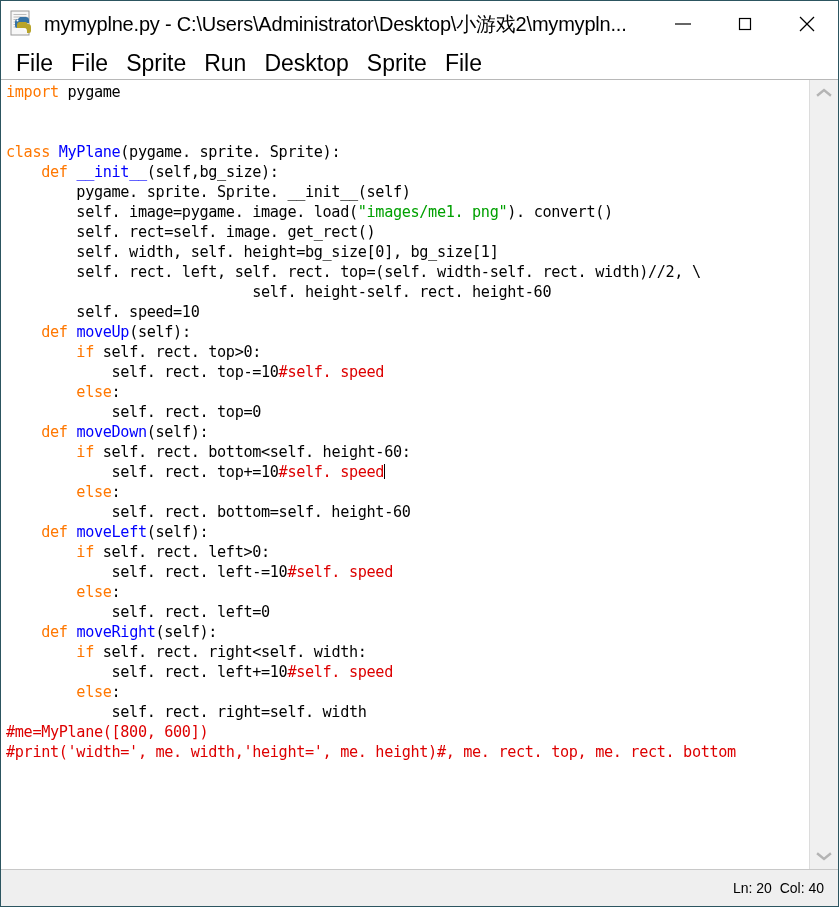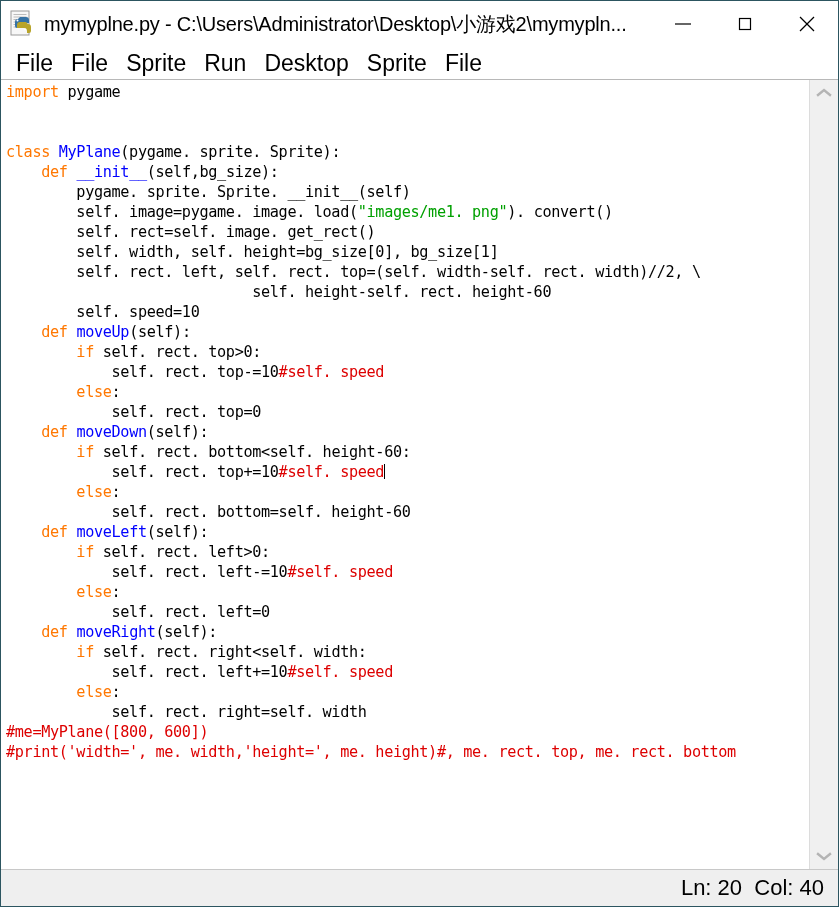--- a/index.html
+++ b/index.html
@@ -165,21 +165,21 @@
     background: #efefef;
     border-top: 1px solid #c8c8c8;
     display: flex;
     align-items: center;
     justify-content: flex-end;
     padding-right: 14px;
     user-select: none;
   }
   .status-text {
     font-family: "Liberation Sans", sans-serif;
-    font-size: 22px;
+    font-size: 14px;
     color: #000000;
     white-space: pre;
   }
 </style>
 </head>
 <body>
 
 <div class="window">
 
   <div class="titlebar">

